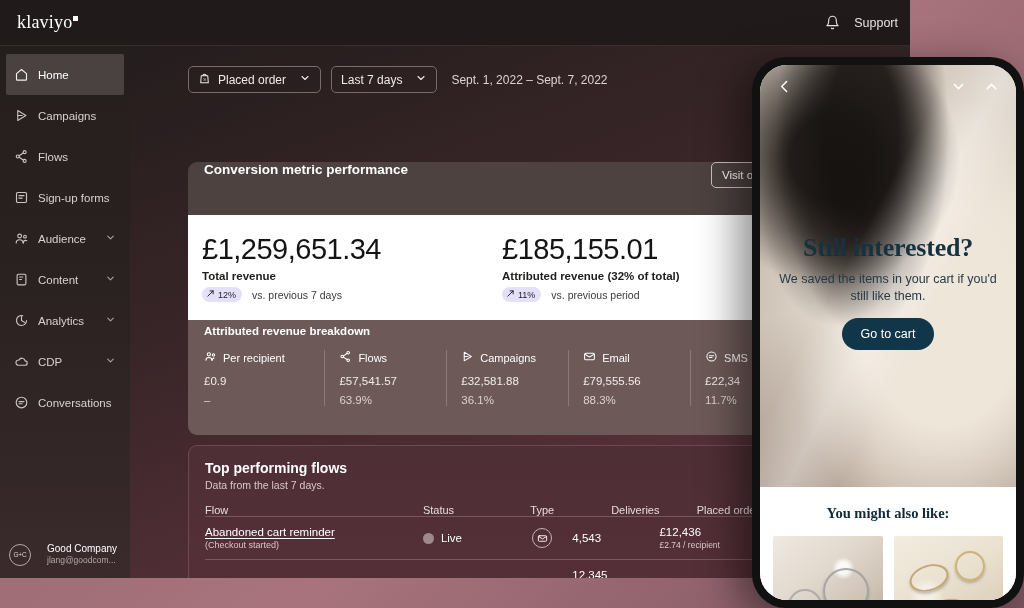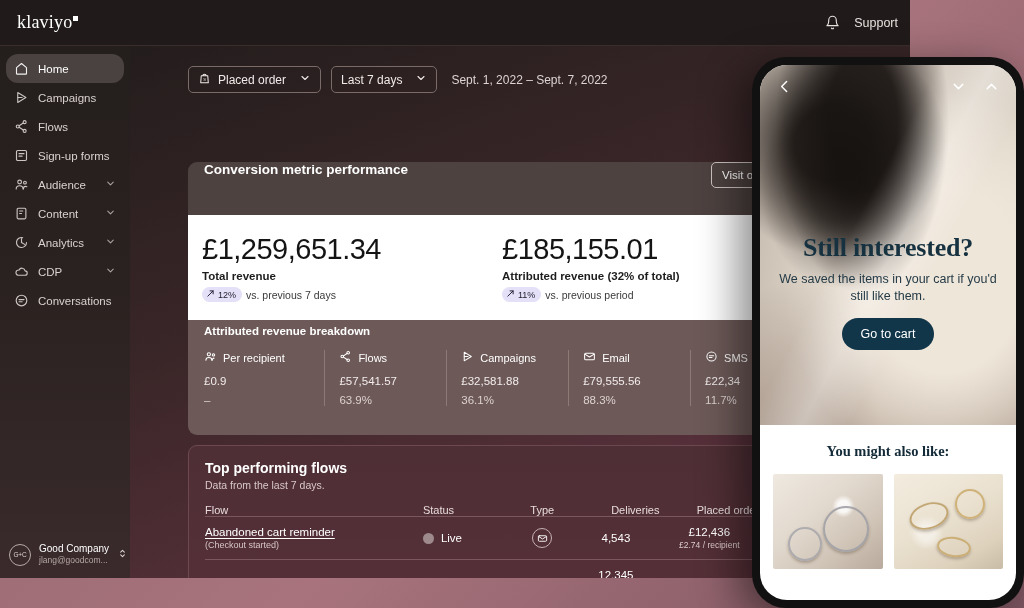--- a/index.html
+++ b/index.html
@@ -59,40 +59,40 @@
 
   
   .sidebar {
     position: absolute; left: 0; top: 46px;
     width: 130px; height: 532px;
     background: linear-gradient(180deg, #241e1d 0%, #2a2220 45%, #3a2a2c 100%);
     padding-top: 8px;
   }
   .nav-item {
     display: flex; align-items: center;
-    height: 29px;
+    height: 41px;
     margin: 0 6px;
     padding: 0 8px;
-    border-radius: 12px;
+    border-radius: 2px;
     color: #d9d2d0;
     font-size: 11.5px;
     gap: 9px;
     cursor: default;
   }
   .nav-item.active { background: #4a4240; color: #fff; }
   .nav-ico { width: 15px; height: 15px; flex: 0 0 15px; opacity: .92; }
   .nav-ico svg { display: block; }
   .nav-label { white-space: nowrap; }
   .nav-chev { margin-left: auto; opacity: .75; }
 
   .sidebar-footer {
     position: absolute; left: 0; bottom: 12px;
     width: 130px;
     display: flex; align-items: center;
-    padding: 0 9px; gap: 8px;
+    padding: 0 9px; gap: 16px;
   }
   .avatar {
     width: 22px; height: 22px; flex: 0 0 22px;
     border-radius: 50%;
     border: 1px solid #b6a9a6;
     color: #ded5d3;
     font-size: 6.5px;
     display: flex; align-items: center; justify-content: center;
     letter-spacing: -.2px;
   }
@@ -149,21 +149,21 @@
     background: #fff;
     display: flex;
     padding: 17px 0 0 14px;
   }
   .metric { width: 300px; }
   .metric-value {
     font-size: 29px; color: #141414;
     letter-spacing: -.5px; line-height: 34px;
   }
   .metric-label { font-size: 11.5px; color: #1d1d1d; font-weight: bold; margin-top: 4px; }
-  .metric-delta { display: flex; align-items: center; gap: 4px; margin-top: 5px; }
+  .metric-delta { display: flex; align-items: center; gap: 10px; margin-top: 5px; }
   .badge {
     background: #e4e0f7;
     border-radius: 9px;
     font-size: 9px; color: #262033;
     padding: 2px 6px 2px 4px;
     display: flex; align-items: center; gap: 3px;
   }
   .delta-note { font-size: 10.5px; color: #3a3a3a; }
 
   
@@ -206,21 +206,21 @@
   table.flows th {
     color: #e7dcde; font-size: 11px; font-weight: normal;
     text-align: right; white-space: nowrap;
   }
   table.flows th.l { text-align: left; }
   table.flows th.c { text-align: center; }
   table.flows td {
     border-top: 1px solid #7a565e;
     padding: 9px 0 9px 0;
     vertical-align: middle;
-    text-align: center;
+    text-align: left;
   }
   .flow-name {
     color: #fff; font-size: 11.5px;
     text-decoration: underline; text-underline-offset: 2px;
   }
   .flow-trigger { color: #d6c6c9; font-size: 9px; margin-top: 2px; }
   .status-cell { display: flex; align-items: center; gap: 7px; justify-content: flex-start; }
   .dot { width: 11px; height: 11px; border-radius: 50%; background: #9e8a8d; flex: 0 0 11px; }
   .status-txt { color: #fff; font-size: 11.5px; }
   .type-cell { display: flex; gap: 5px; justify-content: center; }
@@ -245,21 +245,21 @@
   }
   .phone-screen {
     width: 100%; height: 100%;
     border-radius: 27px;
     overflow: hidden;
     background: #fff;
     position: relative;
   }
   .hero {
     position: relative;
-    width: 100%; height: 360px;
+    width: 100%; height: 422px;
     background:
       radial-gradient(circle at 28% 22%, #1b1715 0 11%, rgba(27,23,21,0) 34%),
       radial-gradient(ellipse at 40% 16%, #2a2320 0 16%, rgba(42,35,32,0) 40%),
       radial-gradient(ellipse at 72% 60%, #efe6da 0 30%, rgba(239,230,218,0) 62%),
       linear-gradient(165deg, #cfc6bb 0%, #ded5c9 28%, #e8e0d4 52%, #cdbfb2 78%, #b8a99c 100%);
   }
   .hero::after {
     content: "";
     position: absolute; inset: 0;
     background:

